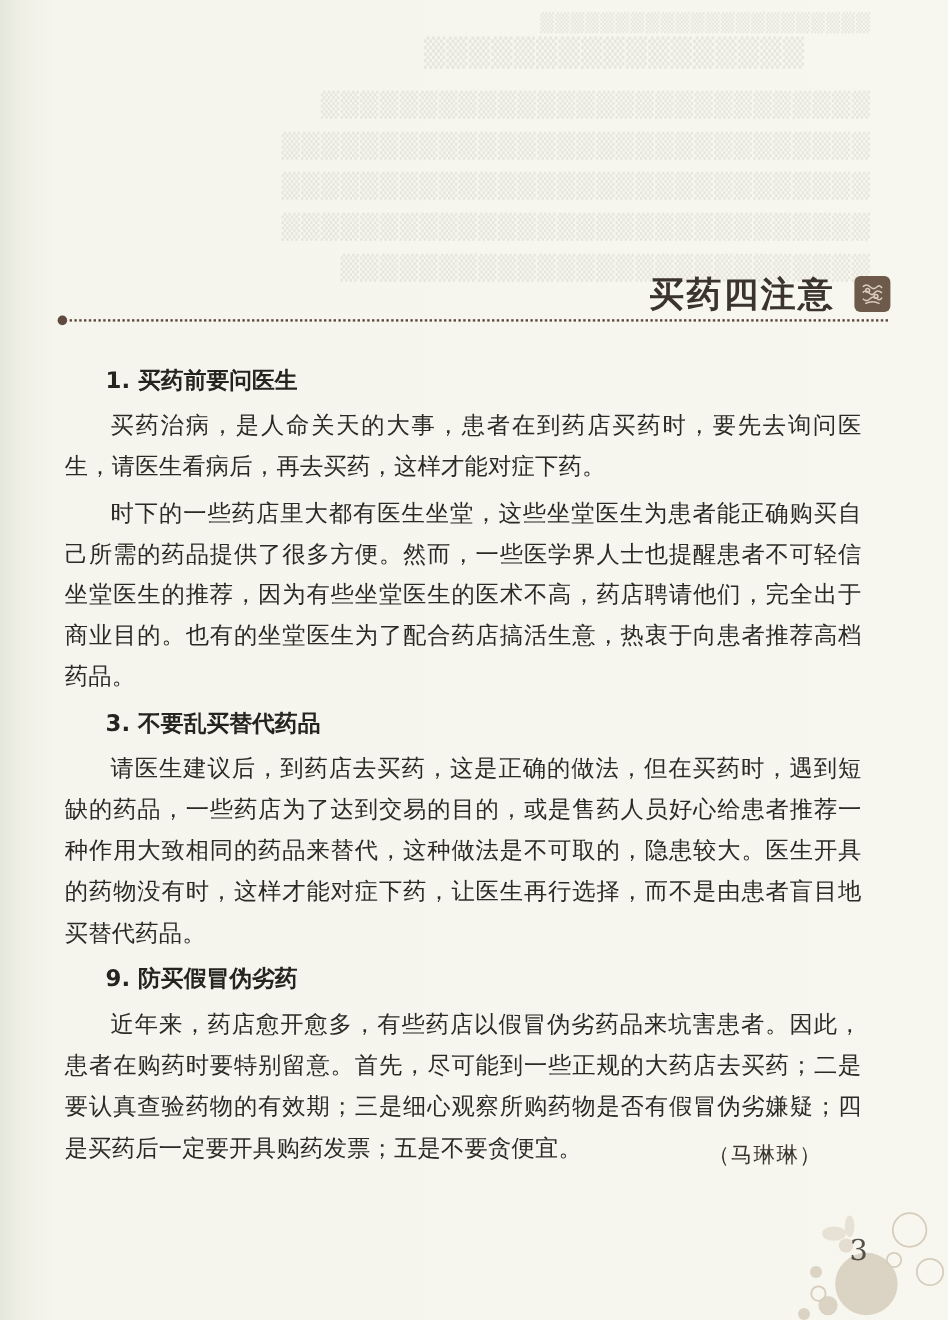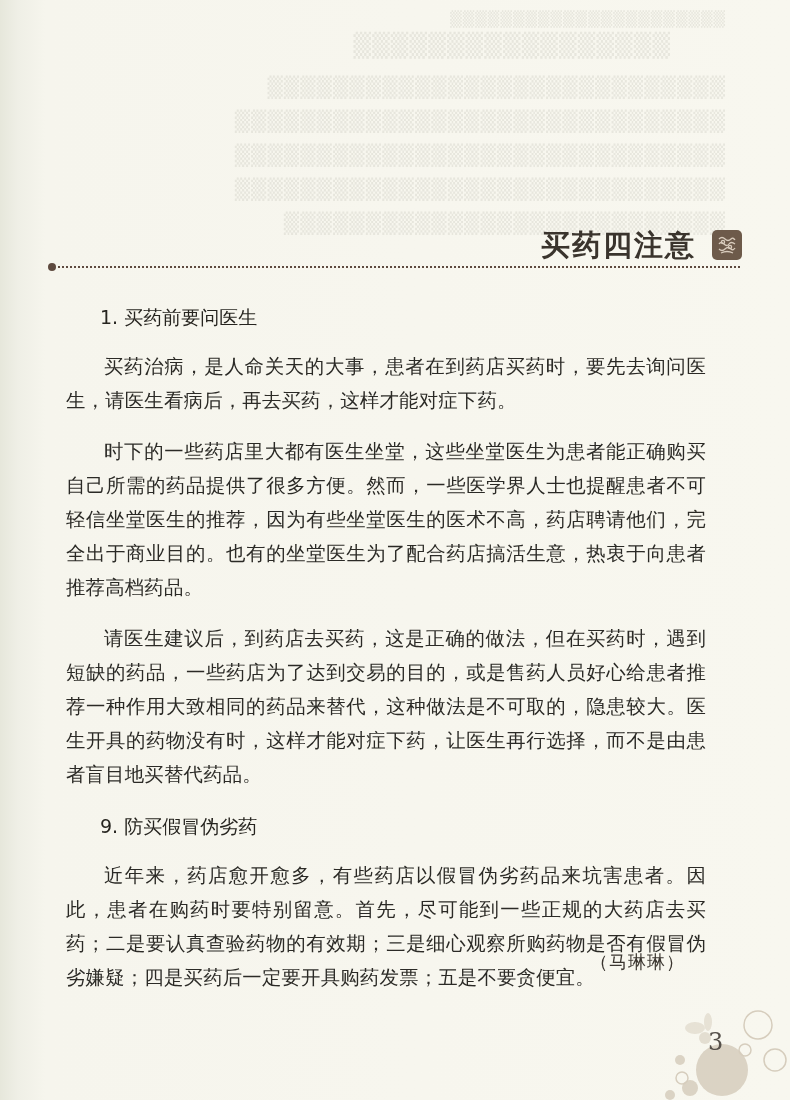--- a/index.html
+++ b/index.html
@@ -51,25 +51,25 @@
   }
   .dots {
     position: absolute; left: 10px; right: 0; top: 3px;
     border-top: 2px dotted #5e4a3f;
   }
   .content {
     position: absolute; left: 50px; top: 300px; width: 672px;
     font-size: 19.4px; line-height: 34.2px;
   }
   .sub {
-    font-weight: normal; padding-left: 38px; margin: 12px; font-size: 19px;
+    font-weight: bold; padding-left: 38px; margin: 0; font-size: 19px;
     color: #26241f;
   }
   .para {
-    margin: 16px; text-indent: 38px; text-align: justify;
+    margin: 4px; text-indent: 38px; text-align: justify;
     letter-spacing: 0.2px;
   }
   .s1 { margin-top: 0; }
   .author {
     position: absolute; left: 590px; top: 950px;
     font-size: 18px; color: #3a352f; letter-spacing: 1px; font-family: Liberation Mono, monospace;
   }
   .page-number {
     position: absolute; left: 708px; top: 1028px;
     font-size: 24px; color: #55504a; font-family: "DejaVu Serif", serif;
@@ -109,20 +109,21 @@
       <div class="dots"></div>
     </div>
   </div>
 
   <div class="content">
     <p class="sub s1">1. 买药前要问医生</p>
     <p class="para">买药治病，是人命关天的大事，患者在到药店买药时，要先去询问医生，请医生看病后，再去买药，这样才能对症下药。</p>
 
     <p class="para">时下的一些药店里大都有医生坐堂，这些坐堂医生为患者能正确购买自己所需的药品提供了很多方便。然而，一些医学界人士也提醒患者不可轻信坐堂医生的推荐，因为有些坐堂医生的医术不高，药店聘请他们，完全出于商业目的。也有的坐堂医生为了配合药店搞活生意，热衷于向患者推荐高档药品。</p>
 
+    <p class="sub">3. 不要乱买替代药品</p>
     <p class="para">请医生建议后，到药店去买药，这是正确的做法，但在买药时，遇到短缺的药品，一些药店为了达到交易的目的，或是售药人员好心给患者推荐一种作用大致相同的药品来替代，这种做法是不可取的，隐患较大。医生开具的药物没有时，这样才能对症下药，让医生再行选择，而不是由患者盲目地买替代药品。</p>
 
     <p class="sub">9. 防买假冒伪劣药</p>
     <p class="para">近年来，药店愈开愈多，有些药店以假冒伪劣药品来坑害患者。因此，患者在购药时要特别留意。首先，尽可能到一些正规的大药店去买药；二是要认真查验药物的有效期；三是细心观察所购药物是否有假冒伪劣嫌疑；四是买药后一定要开具购药发票；五是不要贪便宜。</p>
   </div>
 
   <div class="author">（马琳琳）</div>
 
   <svg class="deco" viewBox="0 0 130 100">
     <g fill="#d6cdbd" opacity="0.85">

